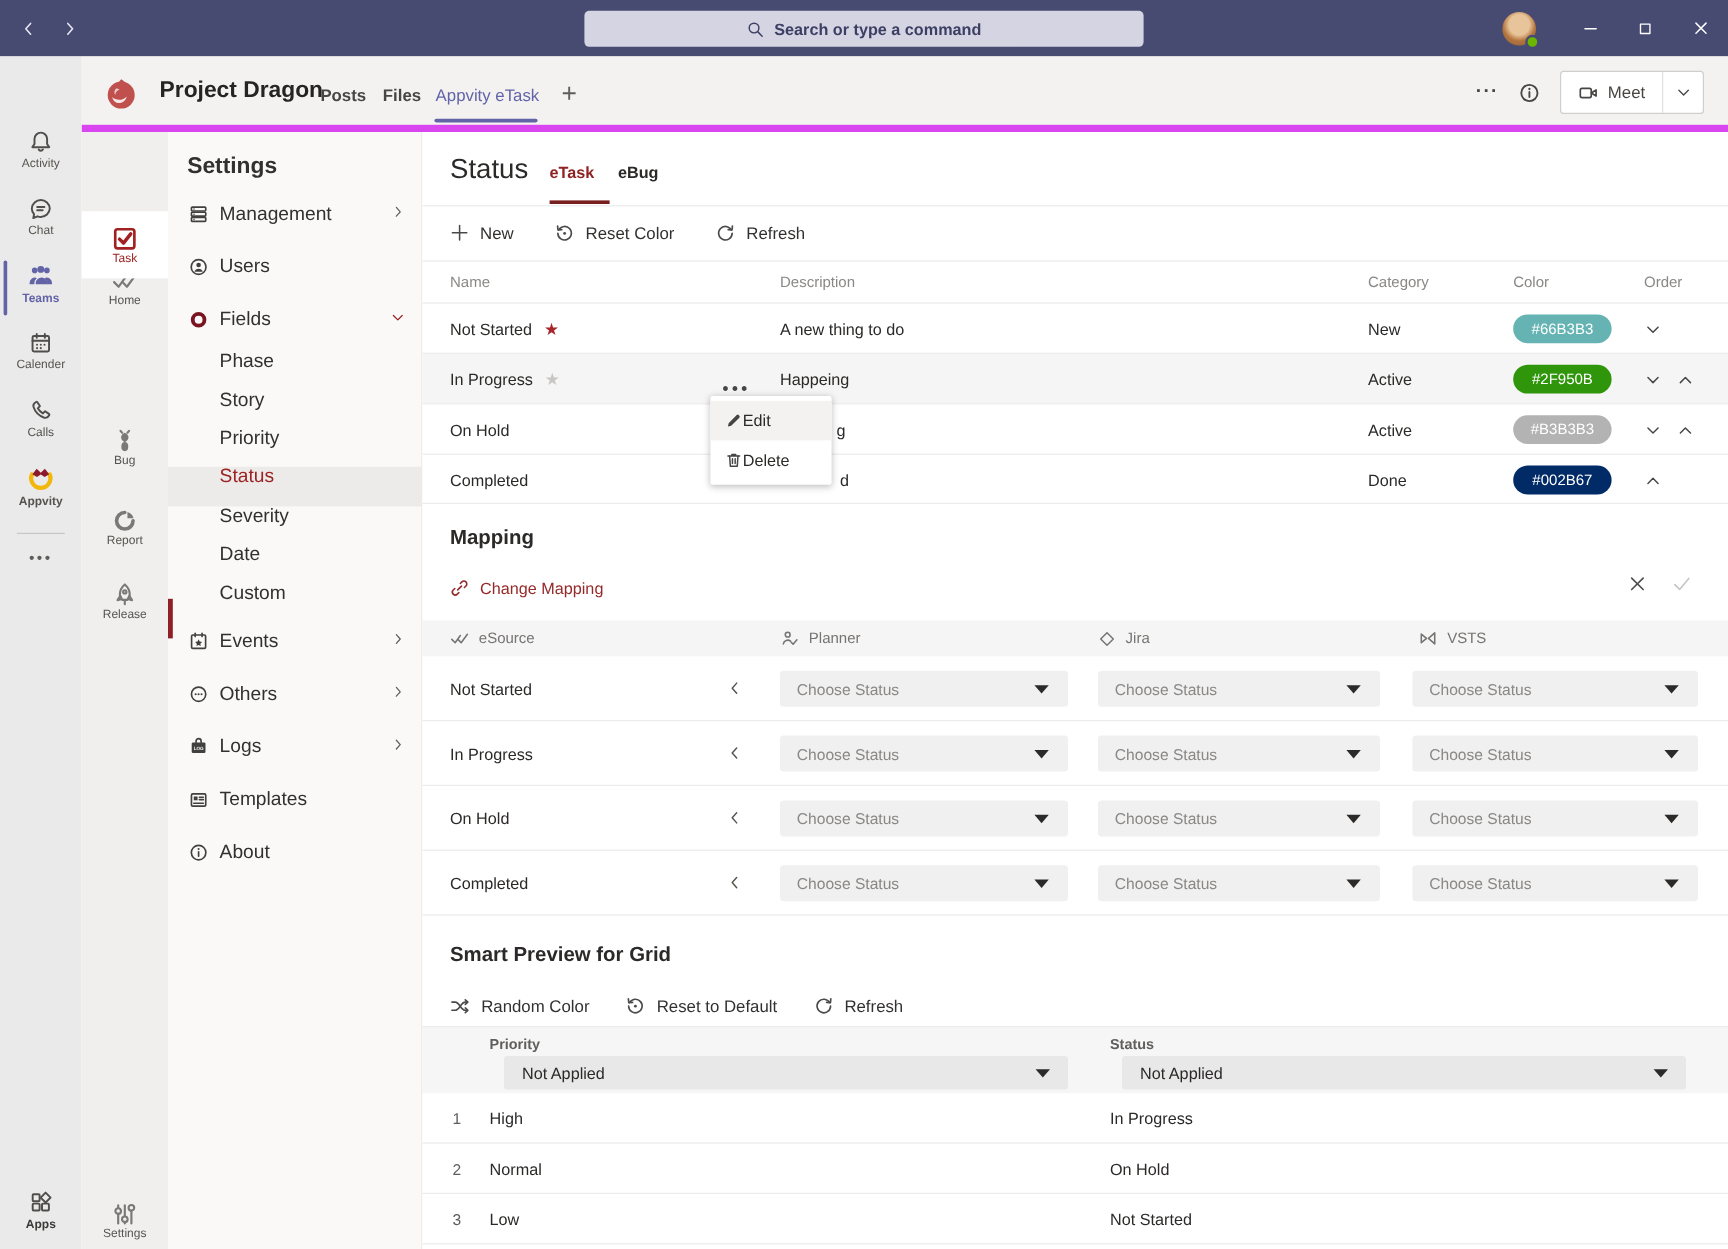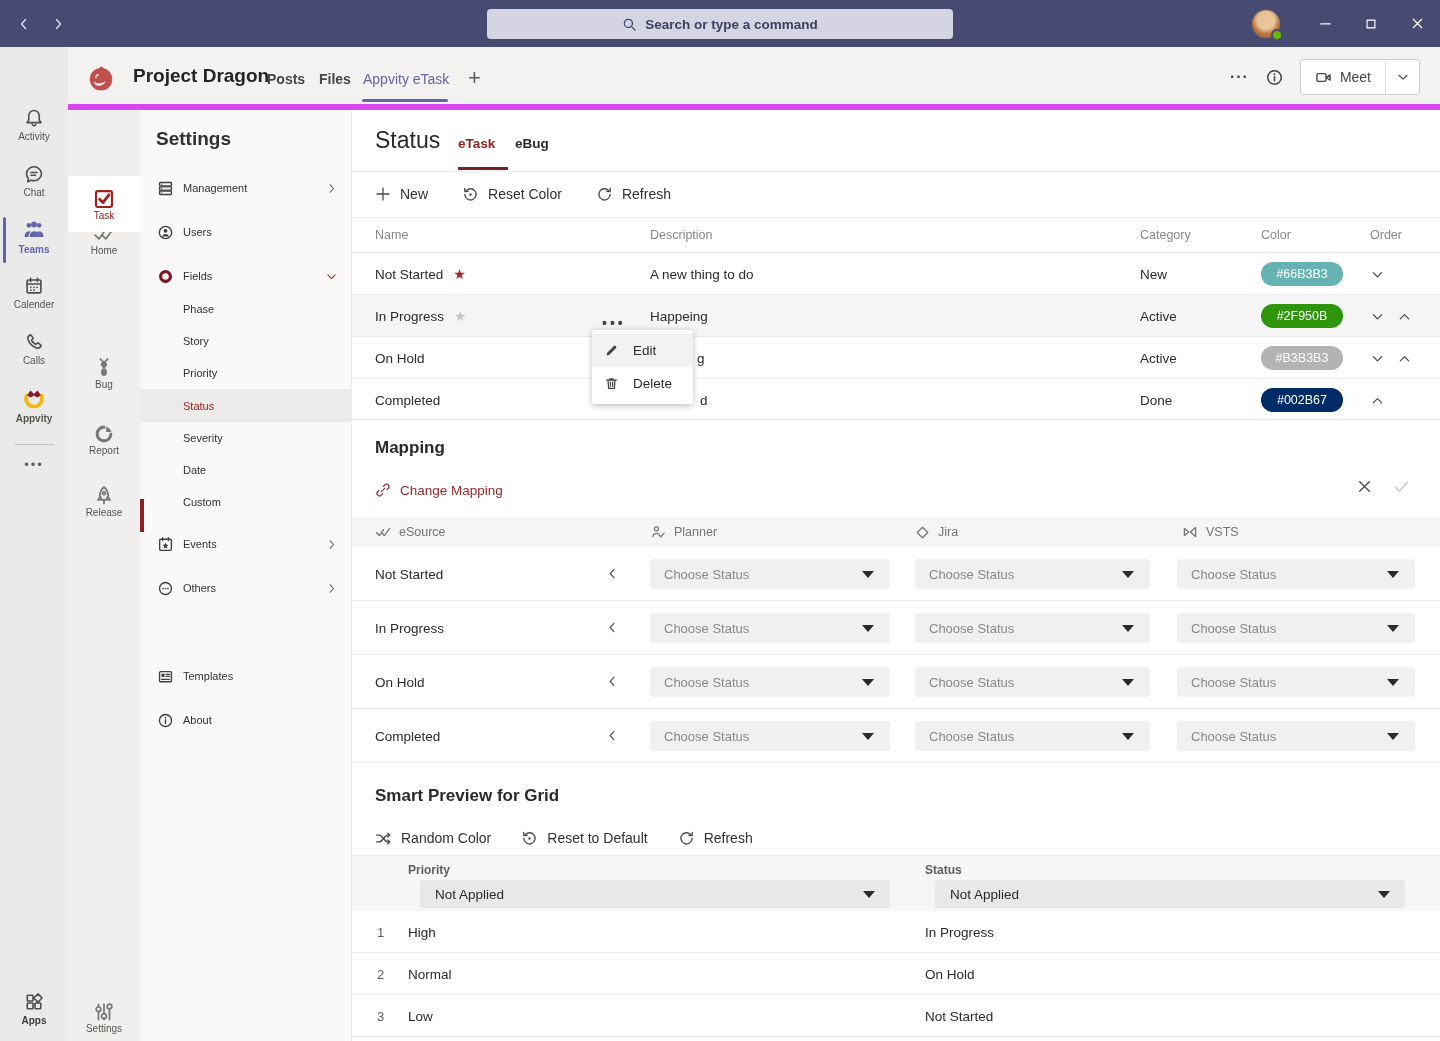--- a/index.html
+++ b/index.html
@@ -39,21 +39,21 @@
   .rail-more{position:absolute;left:0;top:410px;width:68px;text-align:center;color:#605e5c;font-size:13px;letter-spacing:2px;cursor:pointer}
   
   #modulerail{left:68px;top:110px;width:72px;height:931px;background:#f0efee}
   .mod-item{position:absolute;left:0;width:72px;height:58px;display:flex;flex-direction:column;align-items:center;justify-content:center;gap:0;color:#7a7977;cursor:pointer}
   .mod-item .lbl{font-size:10px;color:#55544f}
   .mod-item.active{background:#fff;color:#a02121;height:56px}
   .mod-item.active .lbl{color:#a02121}
   
   #settingsnav{left:140px;top:110px;width:212px;height:931px;background:#faf9f8;border-right:1px solid #ebe9e7}
   .sn-title{position:absolute;left:16px;top:18px;font-size:19px;font-weight:bold;color:#323130}
-  .sn-item{position:absolute;left:0;width:212px;height:36px;display:flex;align-items:center;cursor:pointer;color:#323130;font-size:11px}
+  .sn-item{position:absolute;left:0;width:212px;height:36px;display:flex;align-items:flex-start;cursor:pointer;color:#323130;font-size:16px}
   .sn-item .sn-ic{margin-left:16px;width:18px;display:flex;justify-content:center;color:#404040}
   .sn-item .sn-lbl{margin-left:9px}
   .sn-item .sn-chev{margin-left:auto;margin-right:14px;color:#605e5c}
   .sn-sub .sn-lbl{margin-left:43px}
   .sn-sub.sel{background:#edebe9;color:#9b2323}
   .sn-selbar{position:absolute;left:0;top:389px;width:4px;height:33px;background:#8e1f24}
   
   #main{left:352px;top:110px;width:1088px;height:931px;background:#fff}
   .page-title{position:absolute;left:23px;top:17px;font-size:23px;color:#2b2a29}
   .pg-tab{position:absolute;top:26px;font-size:13.5px;font-weight:bold;color:#3b3a39;cursor:pointer}
@@ -76,21 +76,21 @@
   .star{font-size:14px;margin-left:10px}
   .star.red{color:#a6262c}
   .star.gray{color:#c8c6c4}
   .pill{width:82px;height:24px;border-radius:12px;color:#fff;font-size:12.5px;display:flex;align-items:center;justify-content:center}
   .ord-ic{color:#484644;cursor:pointer;margin-right:12px}
   .row-more{position:absolute;left:250px;top:205px;font-size:14px;letter-spacing:3px;color:#484644;font-weight:bold;cursor:pointer}
   .desc-shift-g{padding-left:47px}
   .desc-shift-d{padding-left:50px}
   
   #ctxmenu{position:absolute;left:240px;top:220px;width:101px;background:#fff;box-shadow:0 1.6px 6px rgba(0,0,0,.25);border-radius:2px;padding:4px 0;z-index:5}
-  .ctx-item{height:33px;display:flex;align-items:center;gap:14px;padding-left:12px;font-size:13.5px;color:#2b2a29;cursor:pointer}
+  .ctx-item{height:33px;display:flex;align-items:center;gap:0;padding-left:12px;font-size:13.5px;color:#2b2a29;cursor:pointer}
   .ctx-item.hl{background:#f3f2f1}
   .ctx-item .c-ic{color:#444}
   
   .sec-title{position:absolute;left:23px;font-size:17px;font-weight:bold;color:#2b2a29}
   .chg-link{position:absolute;left:23px;top:366px;height:28px;display:flex;align-items:center;gap:9px;color:#952a2a;font-size:13.5px;cursor:pointer}
   .map-actions{position:absolute;right:30px;top:368px;display:flex;gap:20px;align-items:center}
   .map-x{color:#4f4e4c;cursor:pointer}
   .map-ok{color:#c8c6c4;cursor:pointer}
   .map-head{position:absolute;left:0;top:407px;width:1088px;height:30px;background:#f5f5f5;display:flex;align-items:center;font-size:12.5px;color:#767472}
   .mh-cell{position:absolute;display:flex;align-items:center;gap:8px}
@@ -560,20 +560,33 @@
           <use href="#i-circledots"></use>
         </svg>
       </span>
     <span class="sn-lbl">Others</span>
     <span class="sn-chev">
         <svg class="ic" width="13" height="13">
           <use href="#i-chevR"></use>
         </svg>
       </span>
   </div>
+  <div class="sn-item" style="top:504px">
+    <span class="sn-ic">
+        <svg class="ic" width="17" height="17">
+          <use href="#i-logs"></use>
+        </svg>
+      </span>
+    <span class="sn-lbl">Logs</span>
+    <span class="sn-chev">
+        <svg class="ic" width="13" height="13">
+          <use href="#i-chevR"></use>
+        </svg>
+      </span>
+  </div>
   <div class="sn-item" style="top:548px">
     <span class="sn-ic">
         <svg class="ic" width="17" height="17">
           <use href="#i-card"></use>
         </svg>
       </span>
     <span class="sn-lbl">Templates</span>
   </div>
   <div class="sn-item" style="top:592px">
     <span class="sn-ic">

